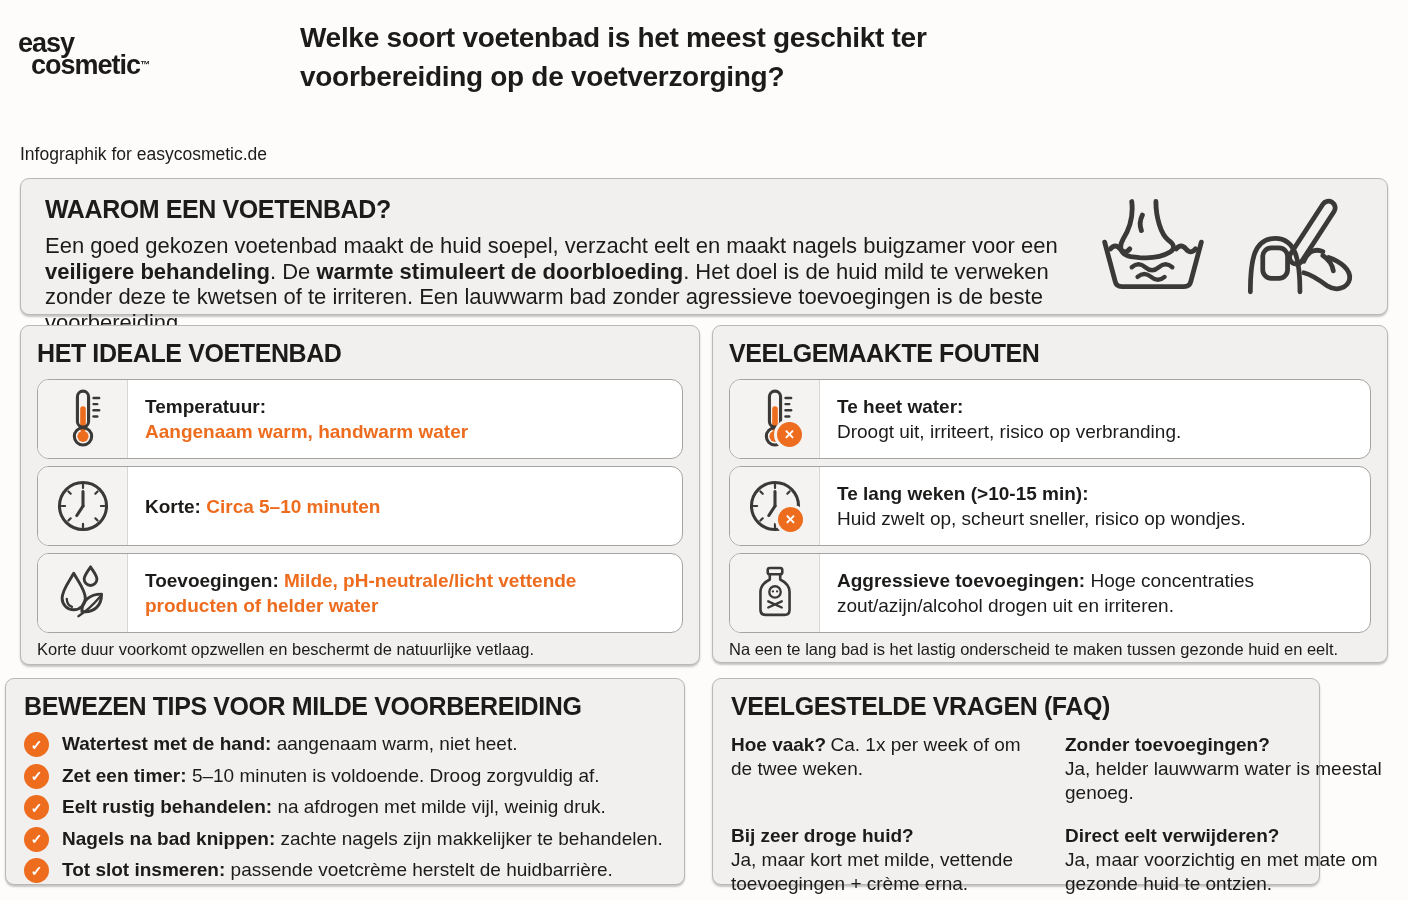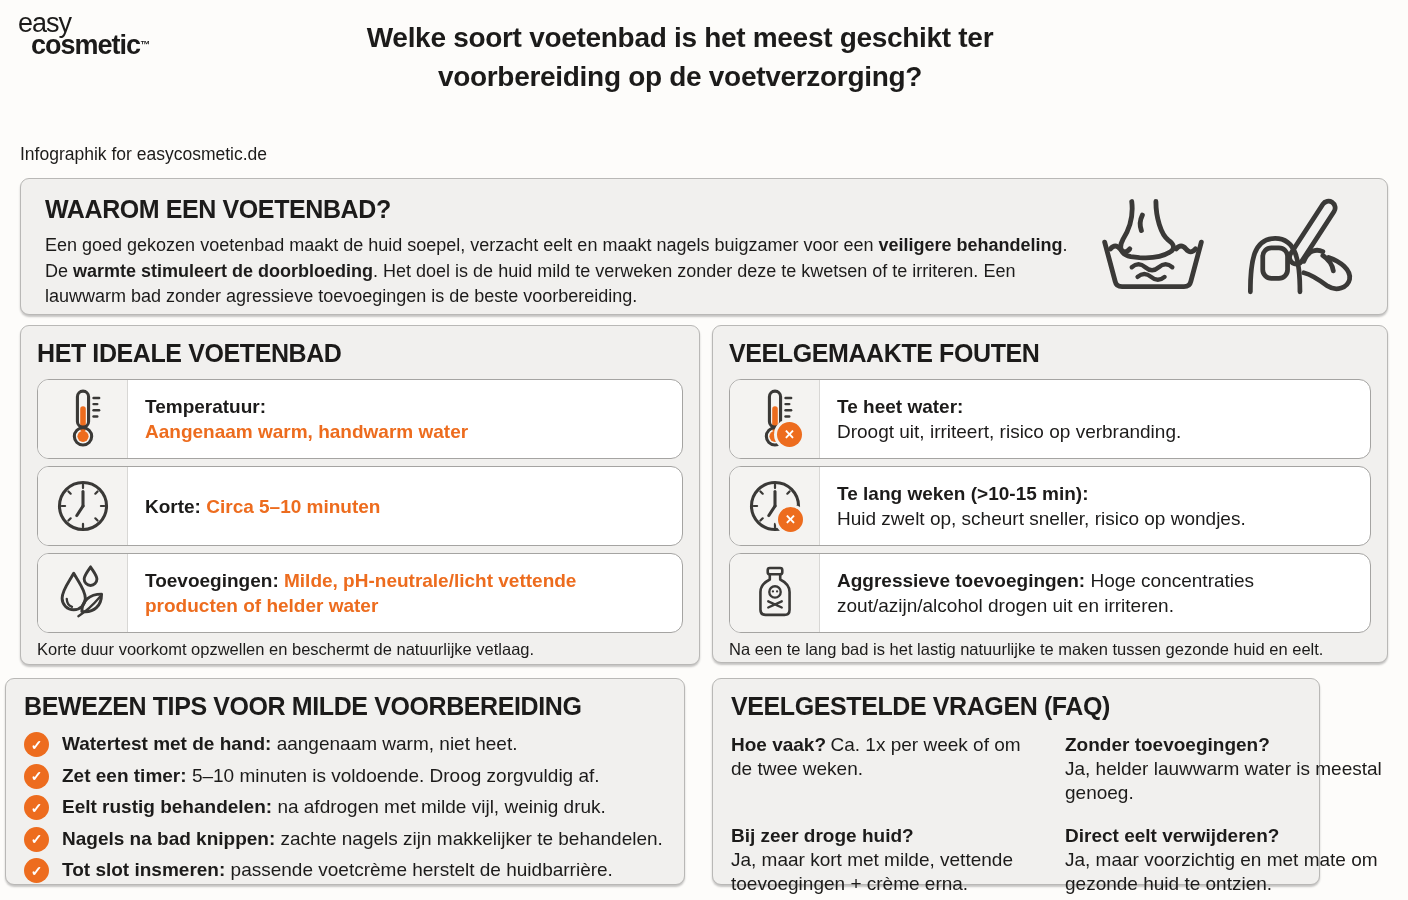--- a/index.html
+++ b/index.html
@@ -9,42 +9,42 @@
   }
   *{box-sizing:border-box;}
   html,body{margin:0;padding:0;}
   body{
     width:1408px;height:900px;position:relative;overflow:hidden;
     background:#FDFCFA;color:var(--dark);
     font-family:"Liberation Sans", sans-serif;
   }
   
   .logo{position:absolute;left:18px;top:12px;line-height:0.82;letter-spacing:-1px;}
-  .logo .l1{font-size:27px;font-weight:400;}
+  .logo .l1{font-size:27px;font-weight:700;margin-top:20px;}
   .logo .l2{font-size:27px;font-weight:800;margin-left:13px;}
   .logo .tm{font-size:10px;font-weight:700;vertical-align:6px;letter-spacing:0;}
   .main-title{
     position:absolute;left:300px;top:18px;width:760px;
-    font-size:28px;line-height:39px;font-weight:700;letter-spacing:-0.3px;text-align:center;
+    font-size:28px;line-height:39px;font-weight:700;letter-spacing:-0.3px;
   }
   .subtitle{position:absolute;left:20px;top:144px;font-size:17.5px;}
   
   .card{
     position:absolute;background:var(--card-bg);
     border:1px solid #b9b8b6;border-radius:9px;
     box-shadow:0 2px 2px rgba(0,0,0,.22);
   }
   #why-card{left:20px;top:178px;width:1368px;height:137px;padding:16px 24px;}
   #ideal-card{left:20px;top:325px;width:680px;height:340px;padding:13px 16px;}
   #mistakes-card{left:712px;top:325px;width:676px;height:338px;padding:13px 16px;}
   #tips-card{left:5px;top:678px;width:680px;height:207px;padding:13px 18px;}
   #faq-card{left:712px;top:678px;width:608px;height:207px;padding:13px 18px;}
   .card h2{margin:0;font-size:25px;font-weight:800;letter-spacing:-0.4px;}
   
-  #why-card p{margin:9px 0 0;width:1040px;font-size:18px;line-height:25.5px;}
+  #why-card p{margin:9px 0 0;width:1040px;font-size:22px;line-height:25.5px;}
   .why-icons{position:absolute;right:26px;top:16px;display:flex;gap:26px;align-items:center;}
   .why-icons svg{display:block;}
   
   .rows{margin-top:11px;}
   .row{
     background:#fff;border:1.5px solid #a5a4a2;border-radius:12px;
     display:flex;align-items:stretch;min-height:80px;margin-bottom:7px;overflow:hidden;
   }
   .icon-cell{
     flex:0 0 90px;background:#F4F3F1;border-right:1.5px solid #d8d7d5;
@@ -243,21 +243,21 @@
           <path d="M37,68 L63,80 M63,68 L37,80" stroke-width="4.5"></path>
         </svg>
       </div>
       <div class="row-text">
         <span class="row-label">Aggressieve toevoegingen:</span>
         <span class="row-desc">Hoge concentraties zout/azijn/alcohol drogen uit en irriteren.</span>
       </div>
     </div>
 
   </div>
-  <div class="footnote">Na een te lang bad is het lastig natuurlijke te maken tussen gezonde huid en eelt.</div>
+  <div class="footnote">Na een te lang bad is het lastig onderscheid te maken tussen gezonde huid en eelt.</div>
 </div>
 
 <div class="card" id="tips-card">
   <h2>BEWEZEN TIPS VOOR MILDE VOORBEREIDING</h2>
   <ul class="tips-list">
     <li>
       <span class="check">✓</span>
       <span><span class="row-label">Watertest met de hand:</span> <span>aangenaam warm, niet heet.</span></span>
     </li>
     <li>

